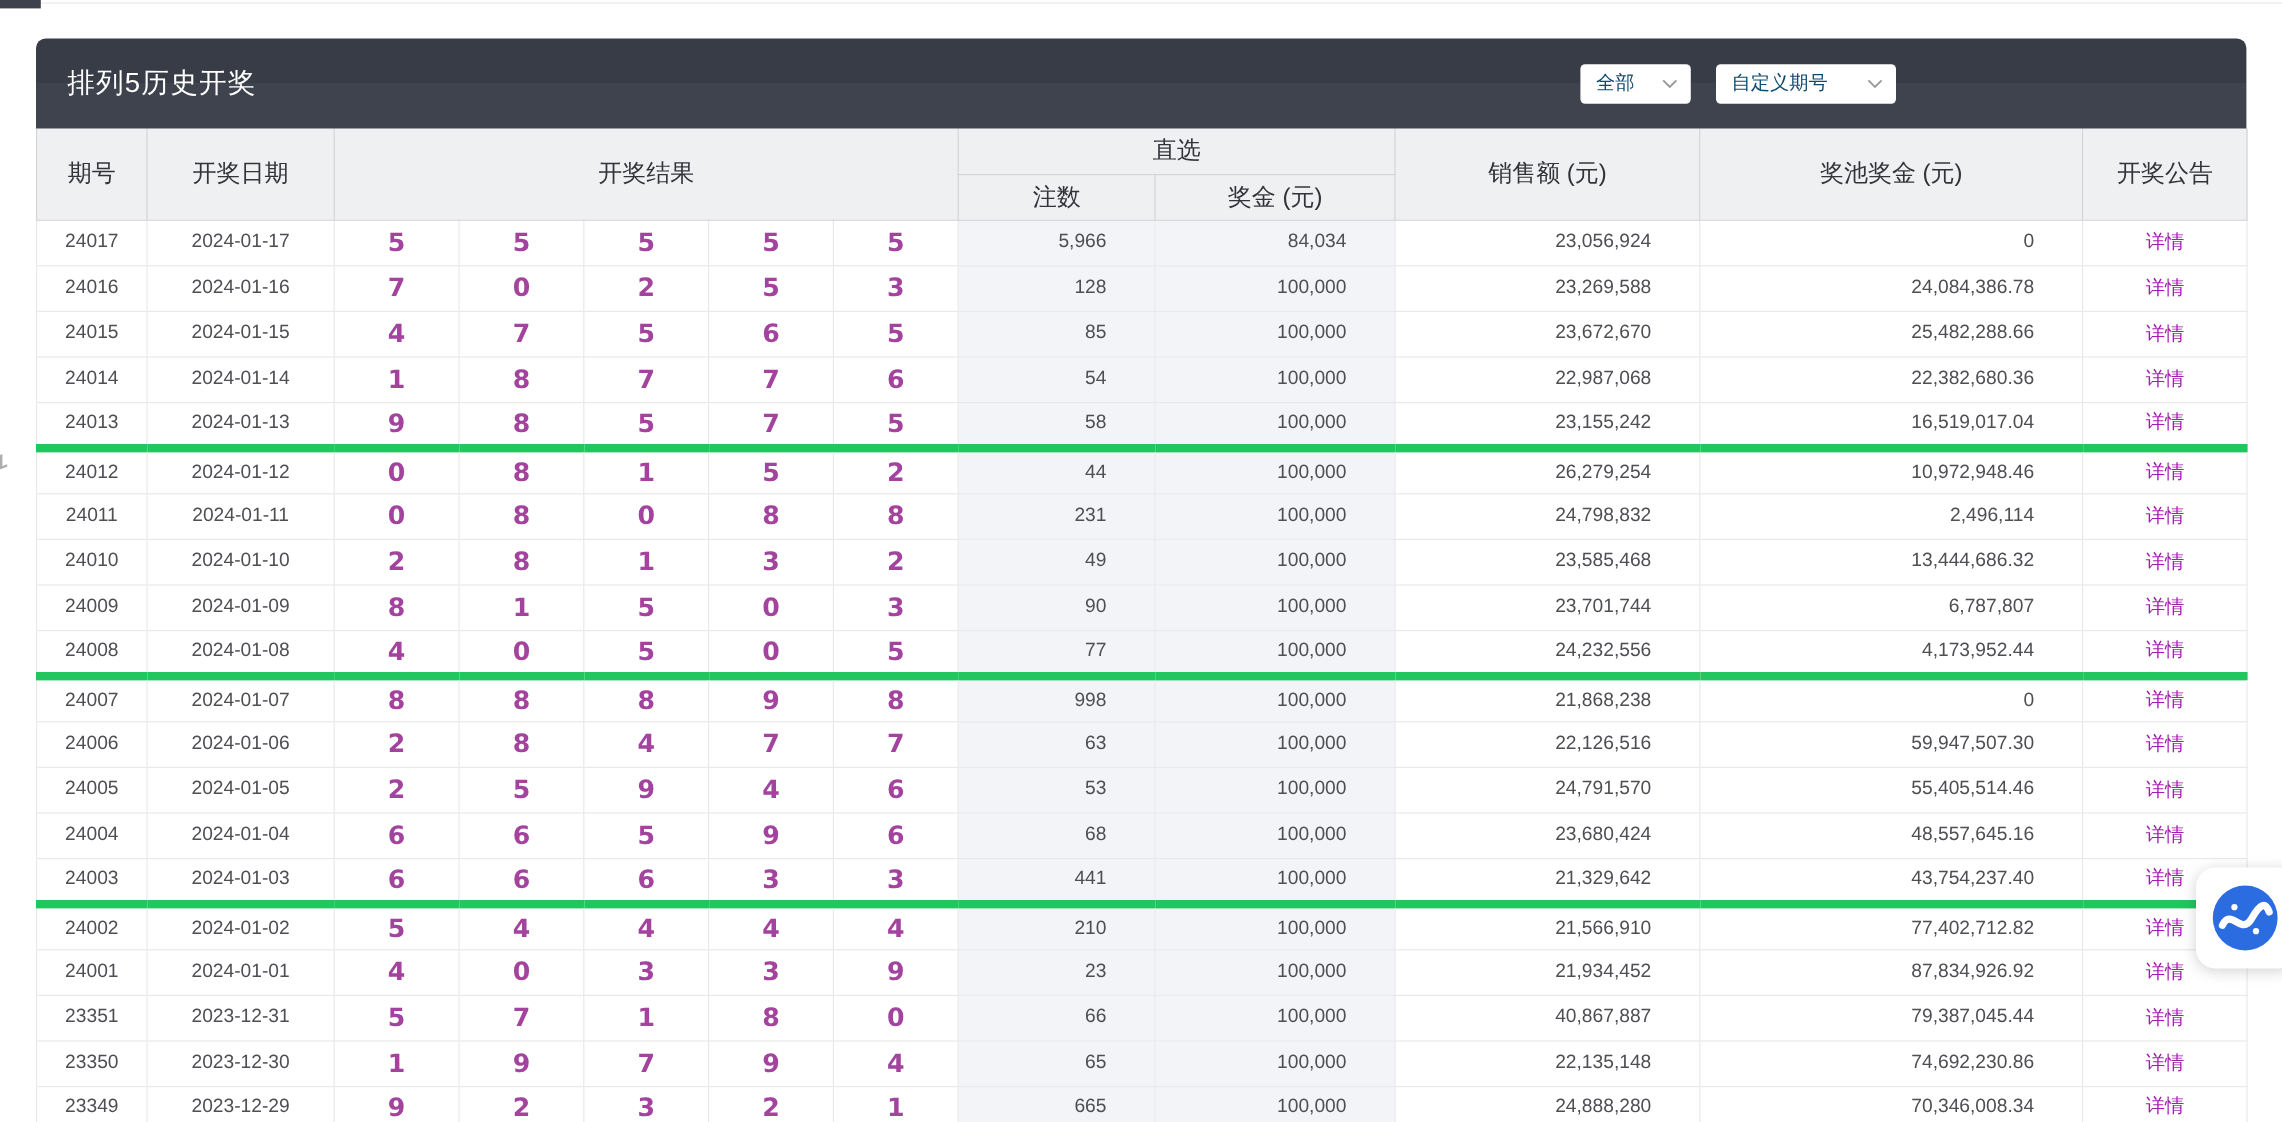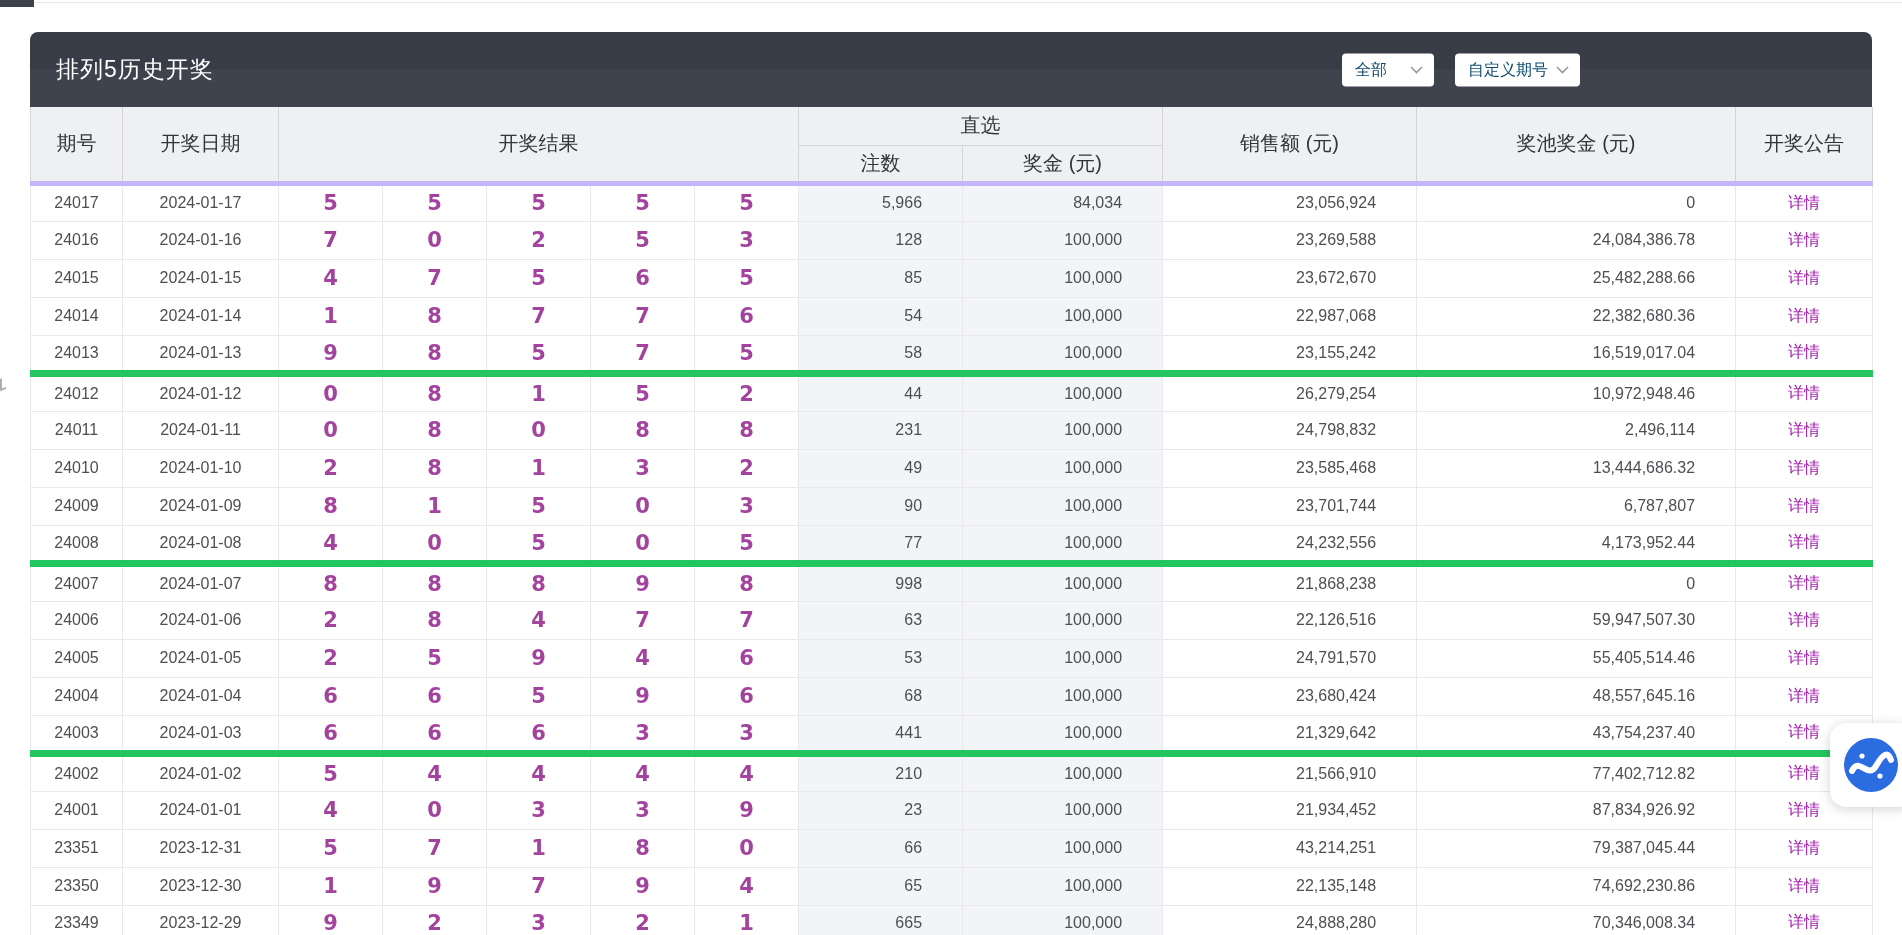--- a/index.html
+++ b/index.html
@@ -21,34 +21,34 @@
     background:linear-gradient(180deg,#373c46 0%,#373c46 50%,#3e434d 50%,#3e434d 100%);
     display:flex; align-items:center;
   }
   .page-title { color:#ffffff; font-size:23px; font-weight:500; letter-spacing:1px; margin:0 0 0 26px; }
   .filters { position:absolute; right:292px; top:50%; transform:translateY(-50%); display:flex; gap:21px; }
   .select {
     background:#fff; border-radius:4px; height:33px; display:flex; align-items:center;
     justify-content:space-between; padding:0 11px 0 13px; font-size:16px; color:#0c4a6e; cursor:pointer;
   }
   .select-range { width:92px; }
-  .select-issue { width:125px; }
+  .select-issue { width:150px; }
   .chev { display:flex; margin-left:8px; }
 
   
   table { border-collapse:collapse; table-layout:fixed; width:1842px; background:#fff; }
   thead th {
     background:#eff0f2; border:1px solid #d4d4d6; border-top:none;
     font-weight:400; font-size:20px; color:#33343a; height:38px; padding:0;
   }
   tbody td {
     border:1px solid #e9e9eb; font-size:16px; color:#4e4f53; height:38px; padding:0;
     background:#fff;
   }
-  tbody tr:first-child td { border-top:5px solid #c4b5fd; }
+  tbody tr:first-child td { border-top:1px solid #c4b5fd; }
   tbody tr:nth-child(5n) td { border-bottom:7px solid #22c55e; }
   td.tint { background:#f3f4f7; }
   .c-issue, .c-date { text-align:center; }
   .c-digit { text-align:center; font-weight:700; font-size:21px; color:#a3439e; font-family:"DejaVu Sans","Liberation Sans",sans-serif; }
   .c-bets, .c-prize, .c-sales, .c-pool { text-align:right; padding-right:40px; }
   .c-detail { text-align:center; }
   .c-detail a { color:#a21caf; text-decoration:none; cursor:pointer; }
 
   
   .float-card {
@@ -360,21 +360,21 @@
         <tr>
     <td class="c-issue">23351</td>
     <td class="c-date">2023-12-31</td>
     <td class="c-digit">5</td>
     <td class="c-digit">7</td>
     <td class="c-digit">1</td>
     <td class="c-digit">8</td>
     <td class="c-digit">0</td>
     <td class="c-bets tint">66</td>
     <td class="c-prize tint">100,000</td>
-    <td class="c-sales">43,214,251</td>
+    <td class="c-sales">40,867,887</td>
     <td class="c-pool">79,387,045.44</td>
     <td class="c-detail"><a>详情</a></td>
   </tr>
         <tr>
     <td class="c-issue">23350</td>
     <td class="c-date">2023-12-30</td>
     <td class="c-digit">1</td>
     <td class="c-digit">9</td>
     <td class="c-digit">7</td>
     <td class="c-digit">9</td>

